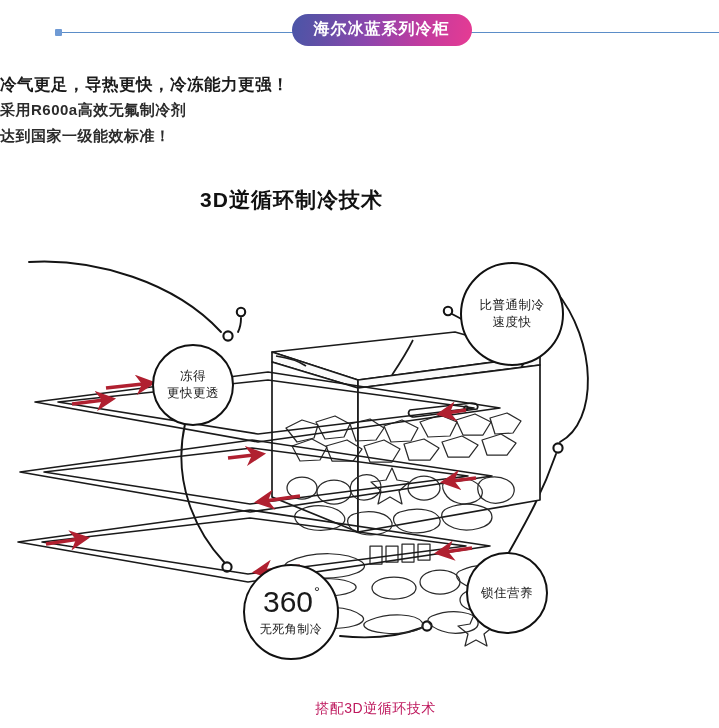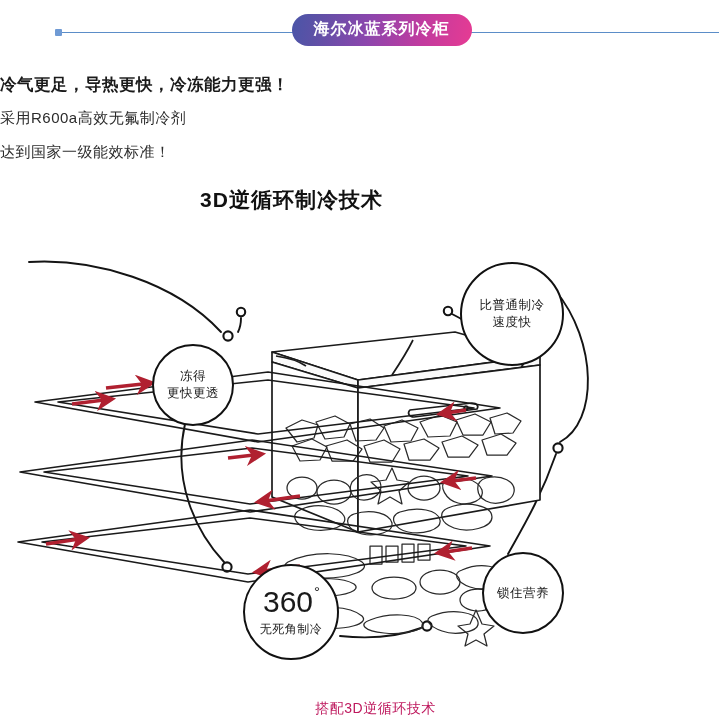--- a/index.html
+++ b/index.html
@@ -64,25 +64,24 @@
   }
   .copy-lead {
     font-size: 16.5px;
     font-weight: bold;
     color: #1a1a1a;
     letter-spacing: 0.5px;
     line-height: 1.5;
   }
   .copy-sub {
     font-size: 15px;
-    font-weight: normal;
+    font-weight: bold;
     color: #2b2b2b;
     letter-spacing: 0.5px;
     line-height: 1.72;
-    margin-top: 8px;
   }
 
   .section-heading {
     position: absolute;
     left: 0; top: 186px;
     width: 583px;
     text-align: center;
     font-size: 21px;
     font-weight: bold;
     letter-spacing: 1px;
@@ -110,21 +109,21 @@
     text-align: center;
     line-height: 1.34;
     color: #1a1a1a;
     font-size: 13px;
     letter-spacing: 0.5px;
   }
   .bubble-line { display: block; white-space: nowrap; }
 
   #bubble-speed   { left: 460px; top: 262px;  width: 104px; height: 104px; font-size: 12.5px; }
   #bubble-freeze  { left: 152px; top: 344px;  width:  82px; height:  82px; font-size: 12.5px; }
-  #bubble-nutri   { left: 482px; top: 552px;  width:  82px; height:  82px; font-size: 12.5px; text-align: right; }
+  #bubble-nutri   { left: 466px; top: 552px;  width:  82px; height:  82px; font-size: 12.5px; text-align: right; }
   #bubble-360     { left: 243px; top: 564px;  width:  96px; height:  96px; }
   #bubble-360 .deg-row {
     font-size: 30px;
     font-weight: normal;
     letter-spacing: 0;
     line-height: 1;
     position: relative;
     color: #1a1a1a;
   }
   #bubble-360 .deg-mark {

